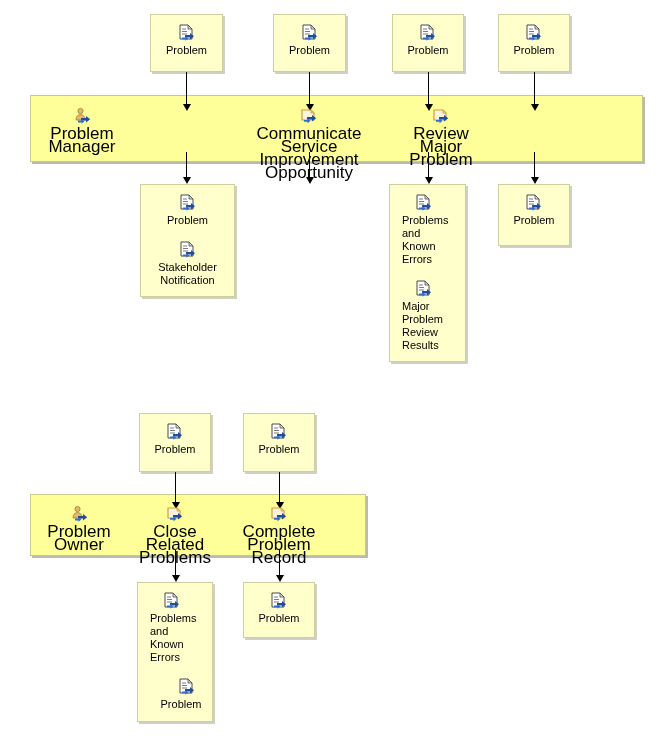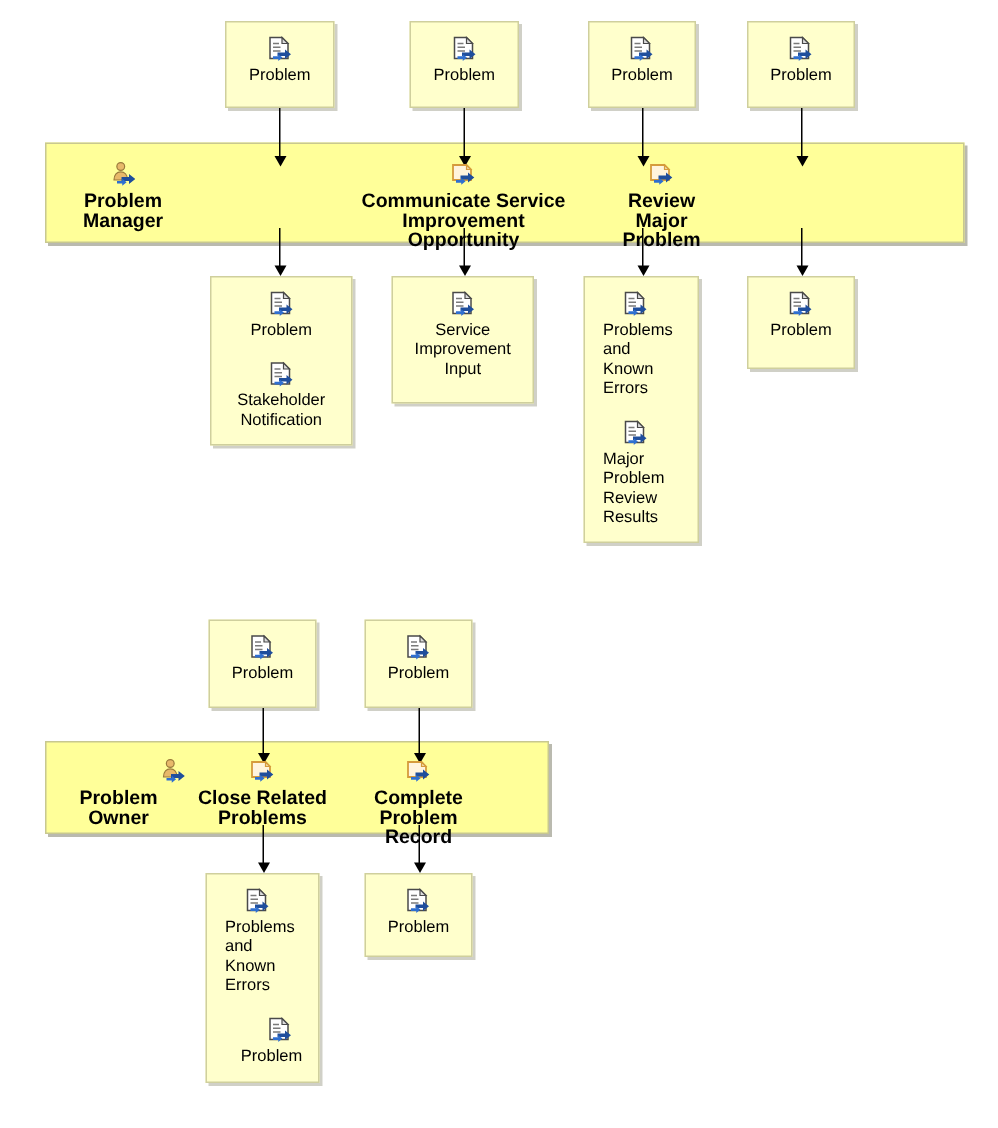--- a/index.html
+++ b/index.html
@@ -51,21 +51,21 @@
     margin-top:2px;
     white-space:pre-line;
   }
   .artifact.leftalign .lbl{text-align:left;}
 
   
   .laneitem{
     position:absolute;
     display:flex;flex-direction:column;align-items:center;
   }
-  .laneitem .lbl{font-size:13px;line-height:13px;font-weight:bold;}
+  .laneitem .lbl{font-size:17px;line-height:13px;}
 
   
   .ico{width:20px;height:18px;display:block;}
 
   
   .conn{position:absolute;background:#000;width:1px;}
   .arrowhead{
     position:absolute;width:0;height:0;
     border-left:4px solid transparent;
     border-right:4px solid transparent;
@@ -242,40 +242,20 @@
             </g>
           <path d="M8 11 l5 0 0 -2 4 3.2 -4 3.2 0 -2 -5 0 z" fill="#1f4e9c"></path>
           <path d="M5 13.5 l3.5 0 0 -1.4 2.8 2.3 -2.8 2.3 0 -1.4 -3.5 0 z" fill="#2f6fd0"></path>
         </svg>
       </span>
       <span class="lbl">Stakeholder
 Notification</span>
     </div>
   </div>
 
-  <div class="node artifact" style="left:261px;top:172px;width:95px;height:85px;">
-    <div class="entry">
-      <span class="ico">
-        <svg viewBox="0 0 20 18" width="20" height="18">
-          <path d="M3 1 h8 l4 4 v10 h-12 z" fill="#ffffff" stroke="#4a4a4a" stroke-width="1"></path>
-          <path d="M11 1 v4 h4 z" fill="#dcdcdc" stroke="#4a4a4a" stroke-width=".8"></path>
-          <g stroke="#7a7a7a" stroke-width="1">
-              <line x1="5" y1="5" x2="9" y2="5"></line>
-              <line x1="5" y1="7.5" x2="10" y2="7.5"></line>
-              <line x1="5" y1="10" x2="10" y2="10"></line>
-            </g>
-          <path d="M8 11 l5 0 0 -2 4 3.2 -4 3.2 0 -2 -5 0 z" fill="#1f4e9c"></path>
-          <path d="M5 13.5 l3.5 0 0 -1.4 2.8 2.3 -2.8 2.3 0 -1.4 -3.5 0 z" fill="#2f6fd0"></path>
-        </svg>
-      </span>
-      <span class="lbl">Service
-Improvement
-Input</span>
-    </div>
-  </div>
 
   <div class="node artifact leftalign" style="left:389px;top:172px;width:77px;height:178px;">
     <div class="entry">
       <span class="ico" style="margin-left:12px;">
         <svg viewBox="0 0 20 18" width="20" height="18">
           <path d="M3 1 h8 l4 4 v10 h-12 z" fill="#ffffff" stroke="#4a4a4a" stroke-width="1"></path>
           <path d="M11 1 v4 h4 z" fill="#dcdcdc" stroke="#4a4a4a" stroke-width=".8"></path>
           <g stroke="#7a7a7a" stroke-width="1">
               <line x1="5" y1="5" x2="9" y2="5"></line>
               <line x1="5" y1="7.5" x2="10" y2="7.5"></line>
@@ -368,21 +348,21 @@
       </span>
       <span class="lbl">Problem</span>
     </div>
   </div>
 
   <div class="conn" style="left:175px;top:460px;height:31px;"></div>
   <div class="arrowhead" style="left:172px;top:490px;"></div>
   <div class="conn" style="left:279px;top:460px;height:31px;"></div>
   <div class="arrowhead" style="left:276px;top:490px;"></div>
 
-  <div class="laneitem" style="left:33px;top:493px;width:92px;align-items:flex-end;">
+  <div class="laneitem" style="left:33px;top:493px;width:92px;">
     <span class="ico">
       <svg viewBox="0 0 20 18" width="20" height="18">
         <circle cx="8.5" cy="4" r="2.6" fill="#e8b96a" stroke="#9a7b3c" stroke-width=".8"></circle>
         <path d="M4 13 c0 -3.6 2 -5.4 4.5 -5.4 c2.5 0 4.5 1.8 4.5 5.4 z" fill="#e8b96a" stroke="#9a7b3c" stroke-width=".8"></path>
         <path d="M9 11 l5 0 0 -2 4.2 3.3 -4.2 3.3 0 -2 -5 0 z" fill="#1f4e9c"></path>
         <path d="M6 13.6 l3.5 0 0 -1.4 2.9 2.3 -2.9 2.3 0 -1.4 -3.5 0 z" fill="#2f6fd0"></path>
       </svg>
     </span>
     <span class="lbl">Problem Owner</span>
   </div>

